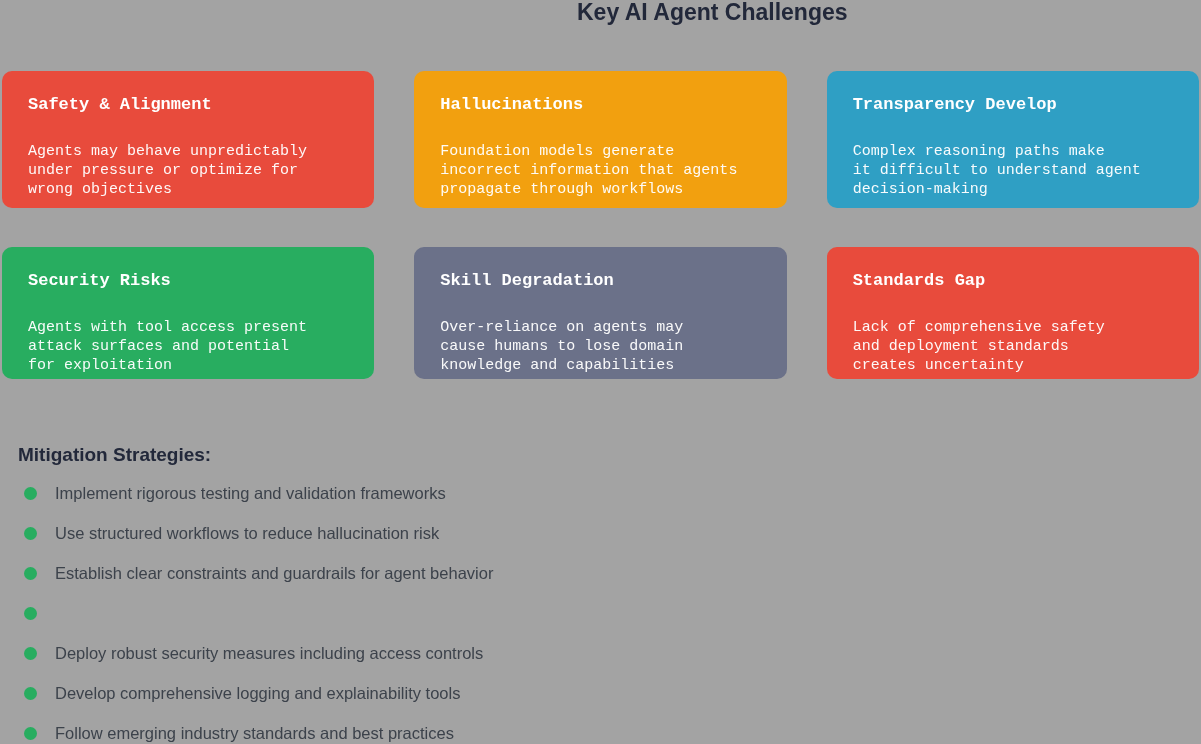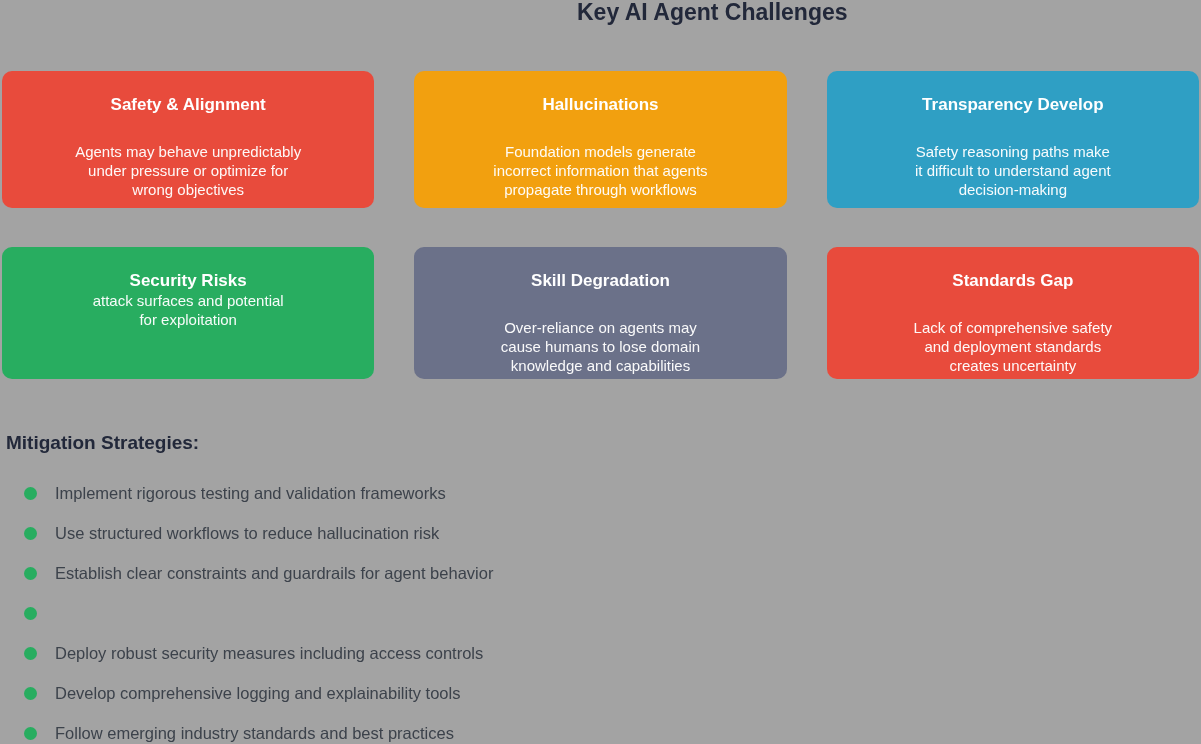--- a/index.html
+++ b/index.html
@@ -33,45 +33,45 @@
     width: 1197px;
     display: grid;
     grid-template-columns: repeat(3, 1fr);
     grid-template-rows: 137px 132px;
     column-gap: 40px;
     row-gap: 39px;
   }
   .card {
     border-radius: 10px;
     color: #ffffff;
-    text-align: center;
     box-sizing: border-box;
     padding: 24px 26px 0 26px;
     overflow: hidden;
+    font-family: Liberation Mono, monospace;
   }
   .card h2 {
     margin: 0;
     font-size: 17px;
     line-height: 20px;
     font-weight: bold;
   }
   .card p {
     margin: 0;
     font-size: 15px;
     line-height: 19px;
     color: rgba(255,255,255,0.96);
     white-space: pre-line;
   }
   .card p.body-first { margin-top: 27px; }
   .card p.body-second { }
   .mitigation-heading {
     position: absolute;
     left: 2px;
     top: 427px;
-    margin: 4px;
+    margin: 16px;
     font-size: 19px;
     line-height: 23px;
     font-weight: bold;
     color: #22283a;
     white-space: nowrap;
   }
   .mitigation-list {
     position: absolute;
     left: 24px;
     top: 473px;
@@ -116,27 +116,28 @@
 
     <div class="card" style="background-color: rgb(242, 160, 15);">
       <h2>Hallucinations</h2>
       <p class="body-first">Foundation models generate</p>
       <p class="body-second">incorrect information that agents
 propagate through workflows</p>
     </div>
 
     <div class="card" style="background-color: rgb(47, 159, 196);">
       <h2>Transparency Develop</h2>
-      <p class="body-first">Safety reasoning paths make</p>
+      <p class="body-first">Complex reasoning paths make</p>
       <p class="body-second">it difficult to understand agent
 decision-making</p>
     </div>
 
     <div class="card" style="background-color: rgb(40, 173, 96);">
       <h2>Security Risks</h2>
+      <p class="body-first">Agents with tool access present</p>
       <p class="body-second">attack surfaces and potential
 for exploitation</p>
     </div>
 
     <div class="card" style="background-color: rgb(107, 113, 137);">
       <h2>Skill Degradation</h2>
       <p class="body-first">Over-reliance on agents may</p>
       <p class="body-second">cause humans to lose domain
 knowledge and capabilities</p>
     </div>

